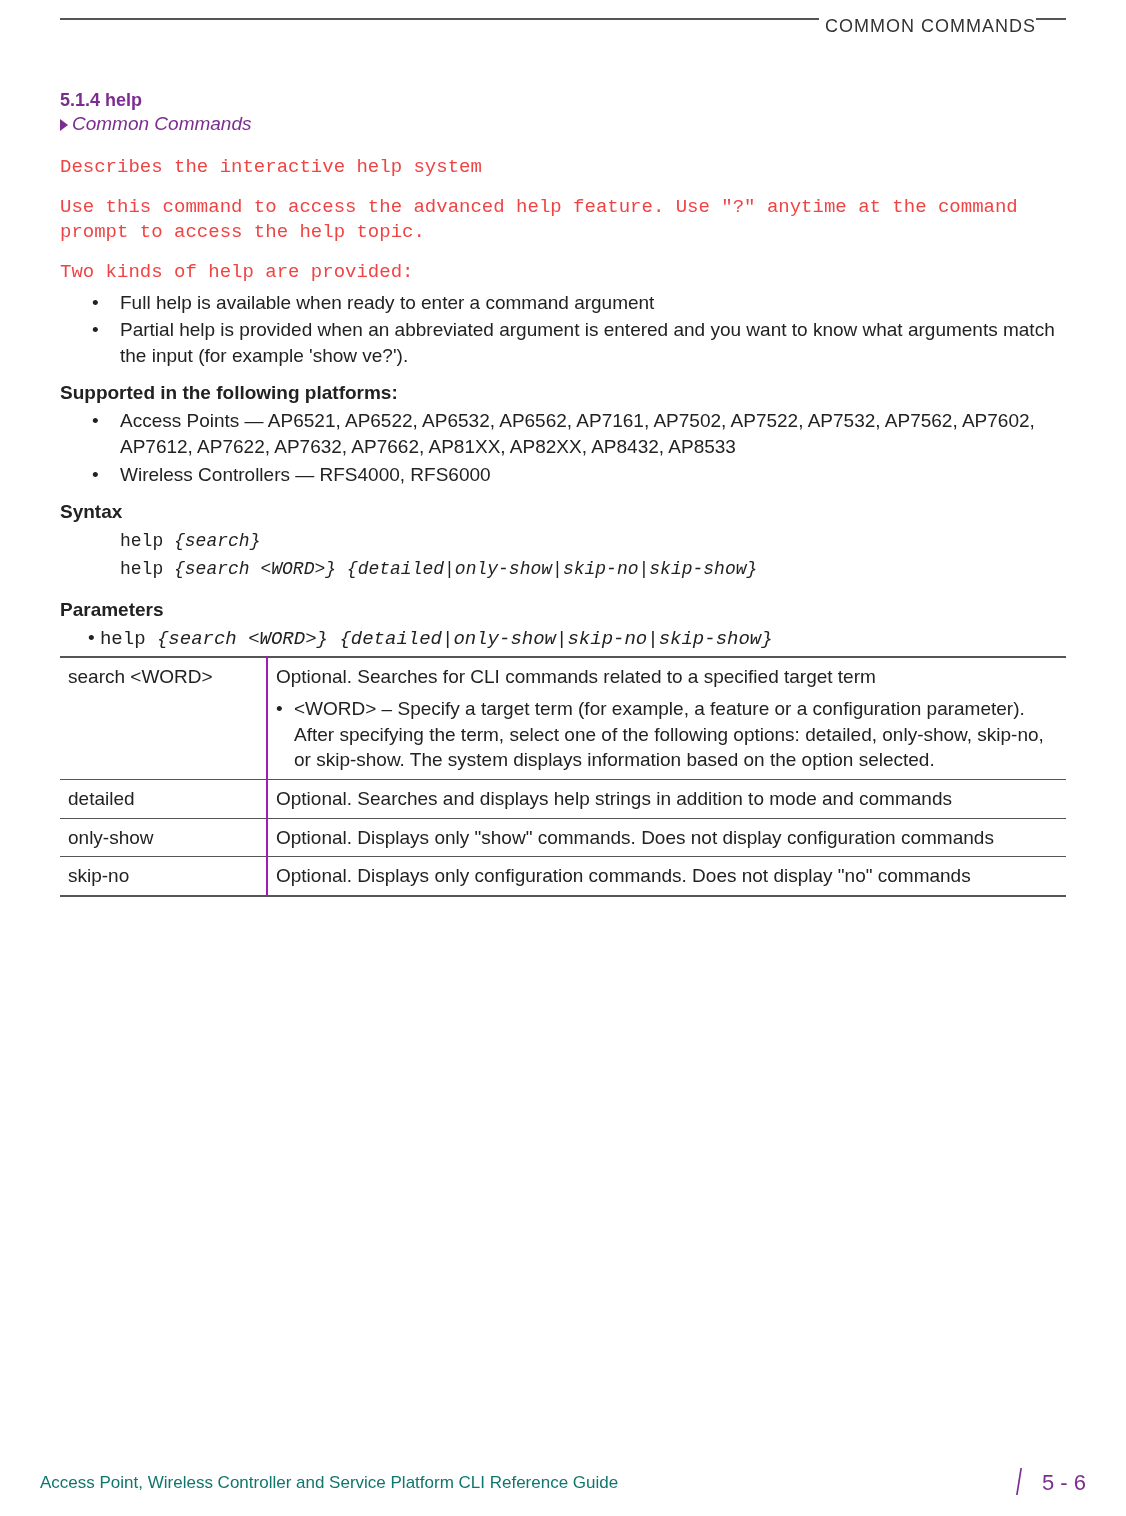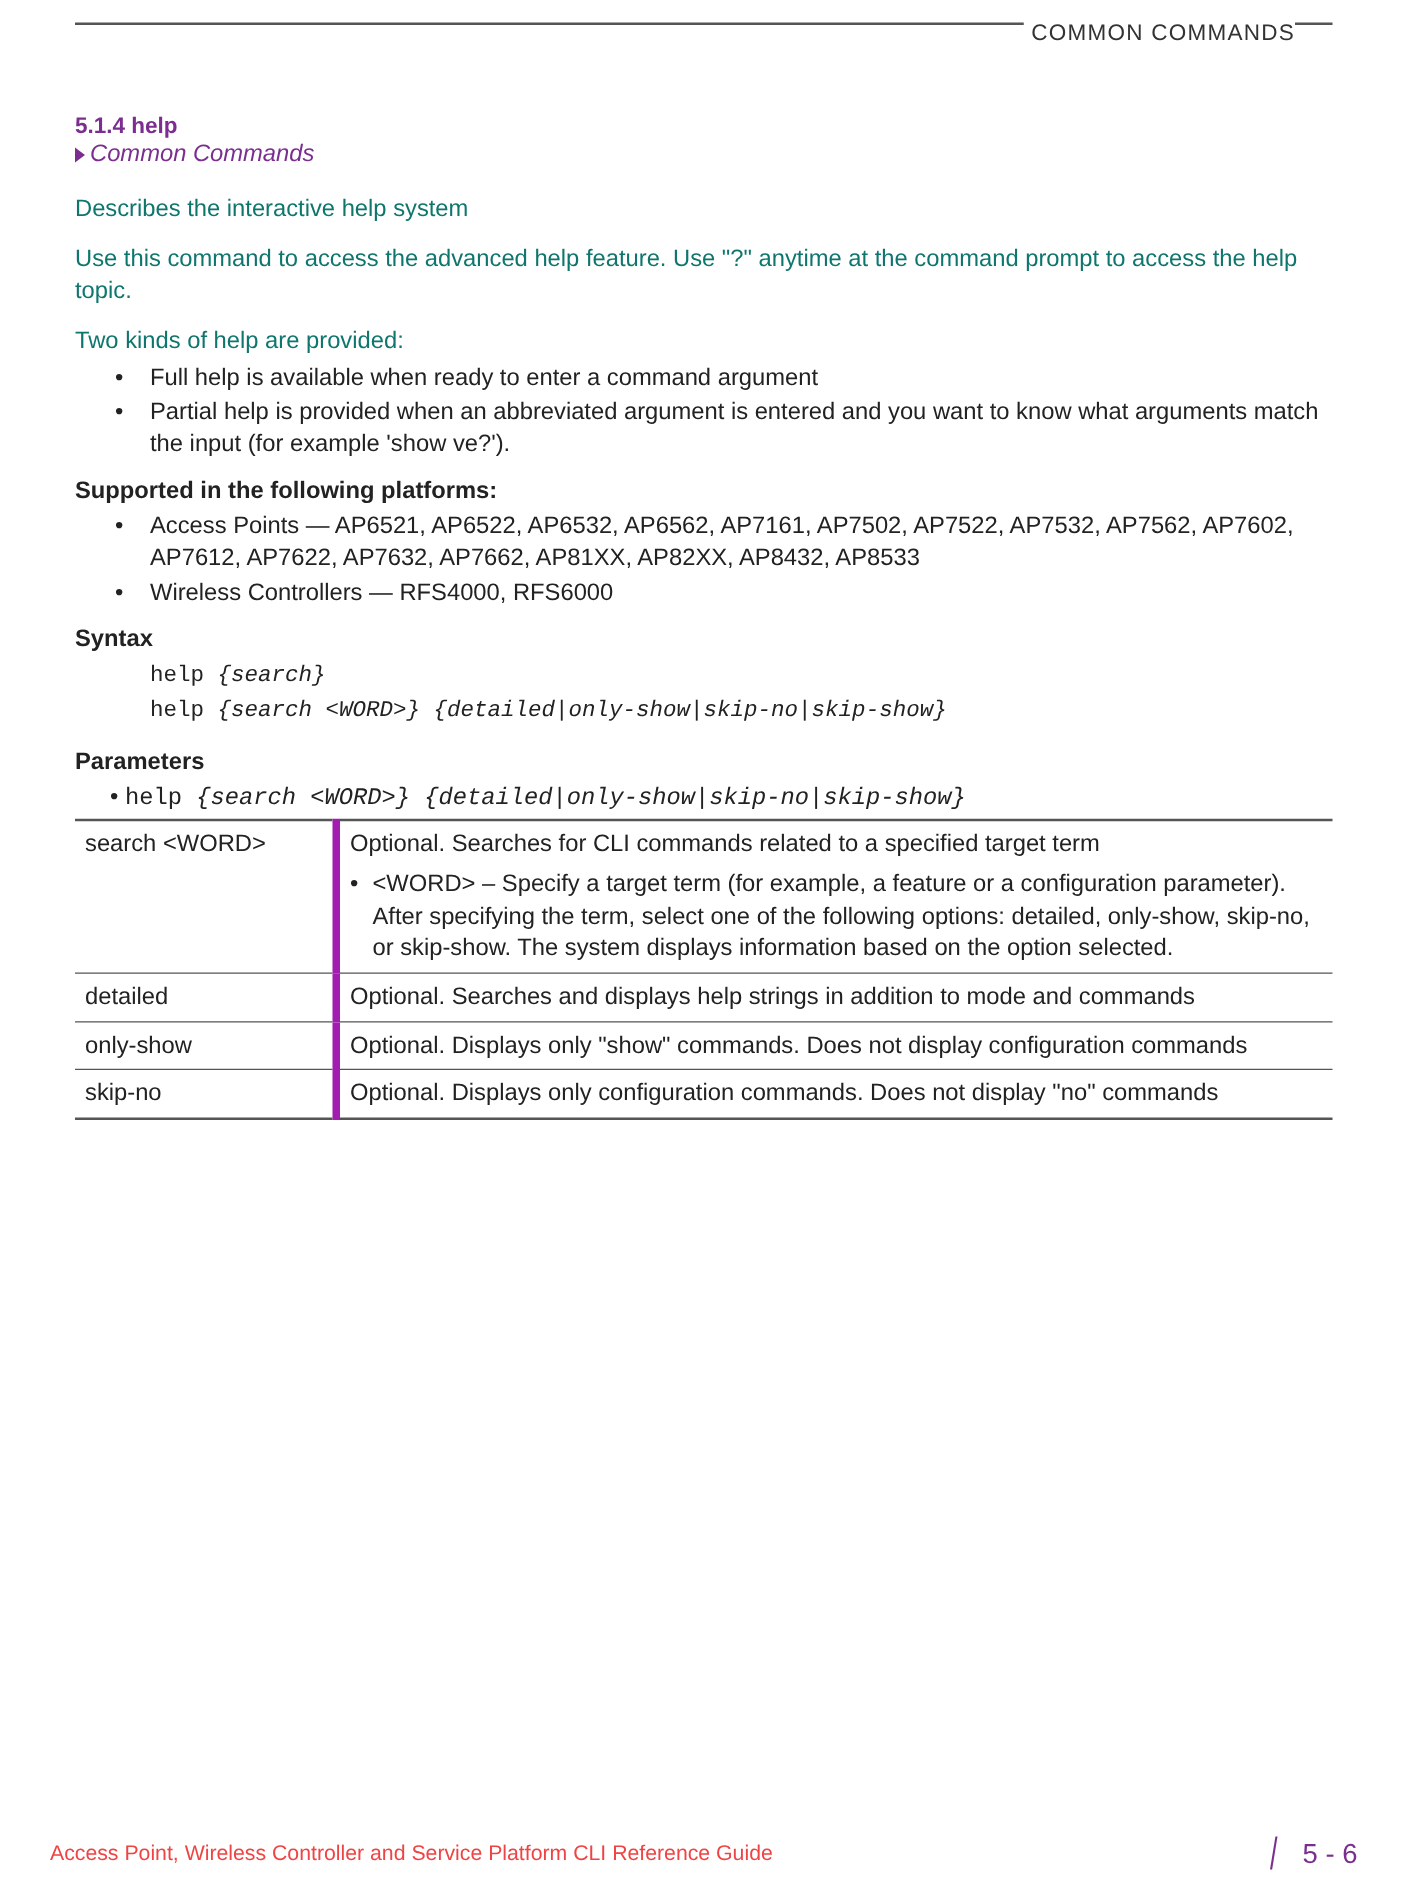--- a/index.html
+++ b/index.html
@@ -51,21 +51,22 @@
     border-top:6px solid transparent;
     border-bottom:6px solid transparent;
     border-left:8px solid #7b2e8f;
     margin-right:4px;
     vertical-align: middle;
   }
   .para {
     font-size: 19px;
     line-height: 1.35;
     margin: 14px 0;
-    color: #0f766e;
+    color: #ef4444;
+    font-family: Liberation Mono, monospace;
   }
   ul.bullets {
     margin: 4px 0 14px 0;
     padding-left: 60px;
   }
   ul.bullets li {
     font-size: 19px;
     line-height: 1.35;
     margin: 2px 0;
     list-style: none;
@@ -106,21 +107,21 @@
   }
   table.params td {
     border-top: 1px solid #555;
     border-bottom: 1px solid #555;
     padding: 6px 8px;
     vertical-align: top;
     line-height: 1.35;
   }
   table.params tr:first-child td { border-top: 2px solid #555; }
   table.params tr:last-child td { border-bottom: 2px solid #555; }
-  table.params td:first-child { width: 190px; border-right: 6px solid #a21caf; }
+  table.params td:first-child { width: 190px; border-right: 2px solid #a21caf; }
   .inner-bullet {
     padding-left: 18px;
     position: relative;
     display: block;
     margin-top: 6px;
   }
   .inner-bullet::before {
     content: "•";
     position: absolute;
     left: 0;
@@ -129,21 +130,21 @@
     position: absolute;
     bottom: 30px;
     left: 40px;
     right: 40px;
     display: flex;
     align-items: center;
     justify-content: space-between;
   }
   .footer-title {
     font-size: 17px;
-    color: #ef4444;
+    color: #0f766e;
   }
   .footer-right {
     display: flex;
     align-items: center;
     gap: 18px;
   }
   .page-num {
     color: #7b2e8f;
     font-size: 22px;
   }

